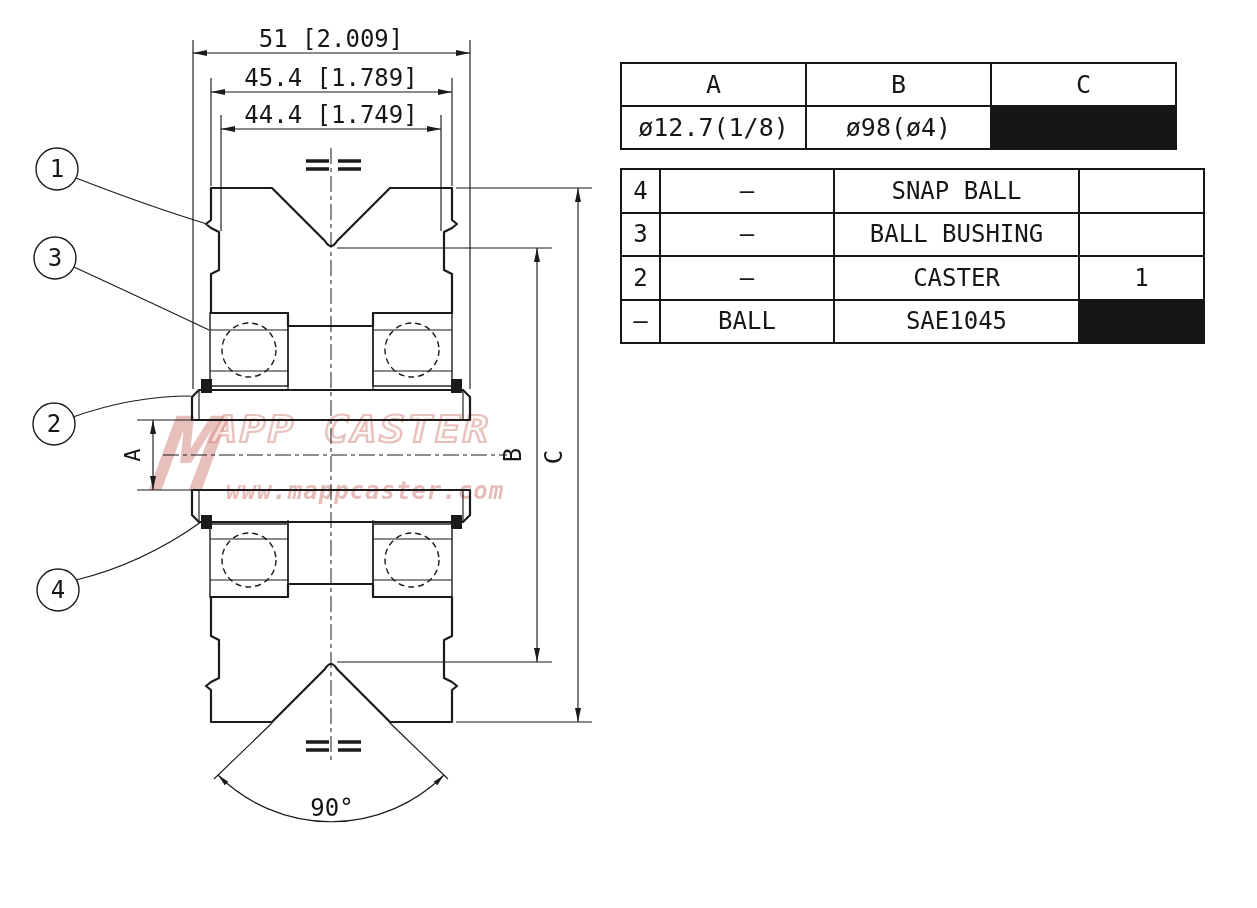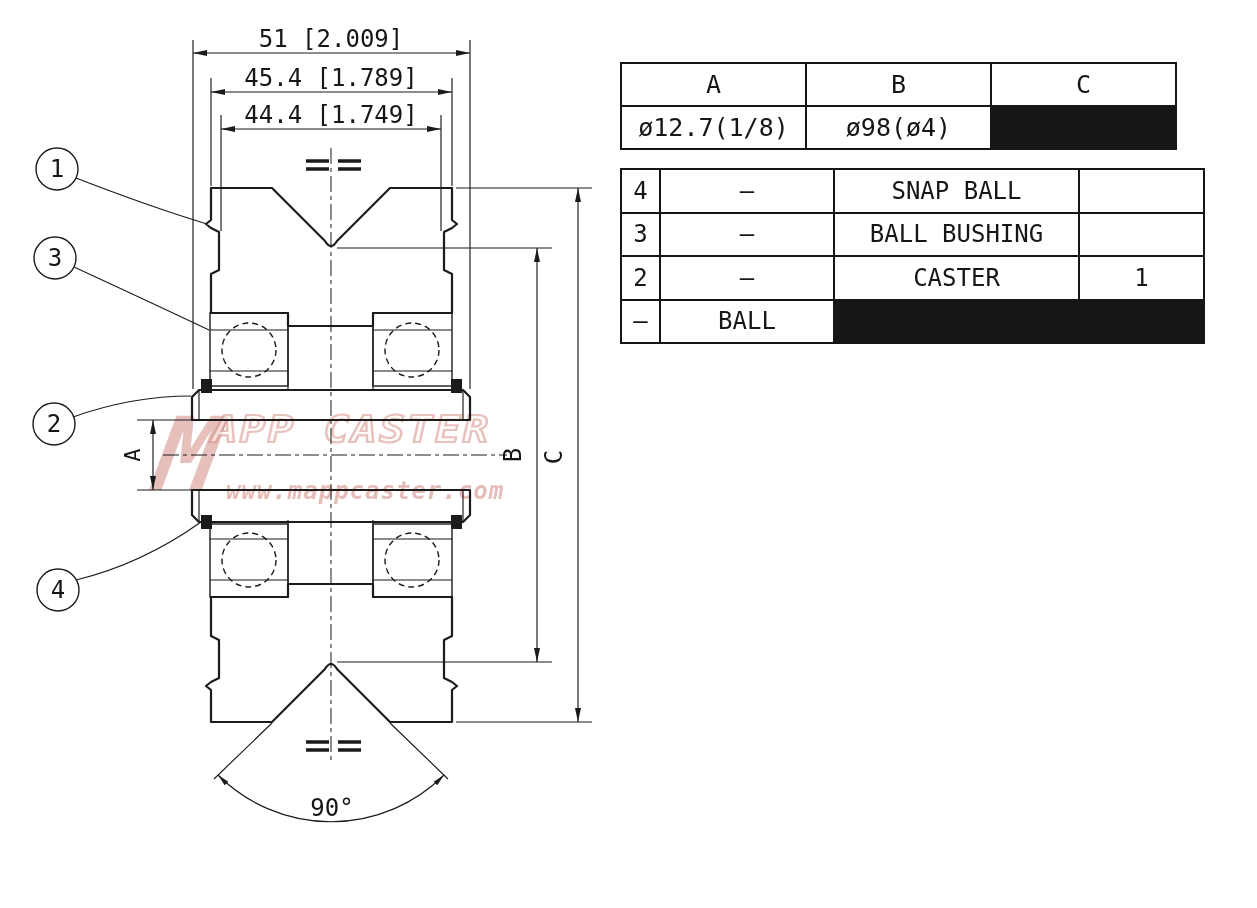--- a/index.html
+++ b/index.html
@@ -199,15 +199,16 @@
     <div class="cell">BALL BUSHING</div>
     <div class="cell"></div>
 
     <div class="cell">2</div>
     <div class="cell">–</div>
     <div class="cell">CASTER</div>
 
     <div class="cell">1</div>
     <div class="cell">–</div>
     <div class="cell">BALL</div>
+    <div class="cell">SAE1045</div>
   </div>
 
 </div>
 
 </body></html>

